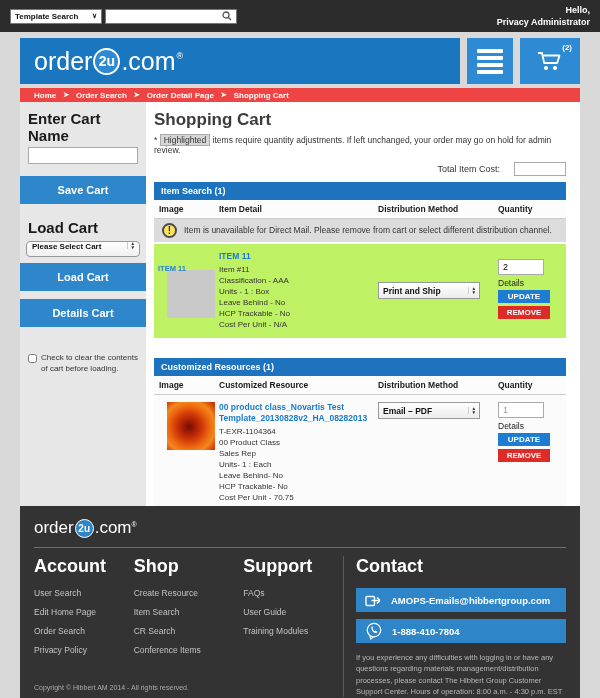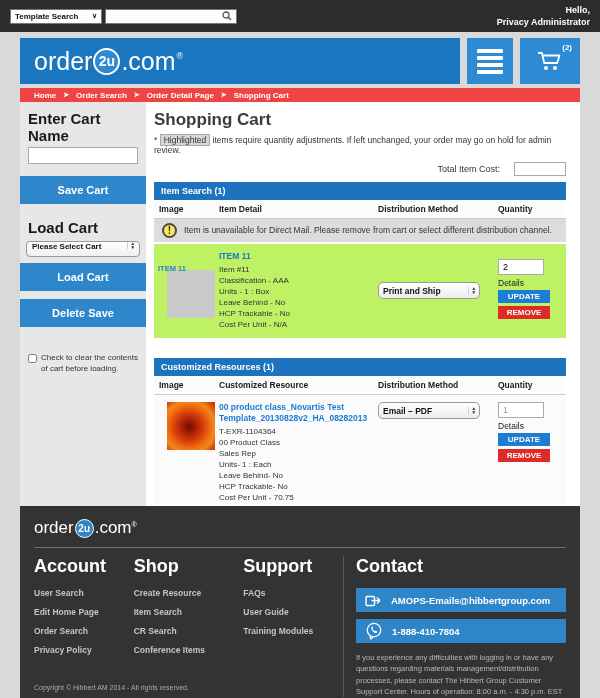--- a/index.html
+++ b/index.html
@@ -72,40 +72,40 @@
   .row.plain { background:#fbfbfb; }
   .imgcell { position:relative; }
   .alt-txt { position:absolute; top:2px; left:4px; color:#2a7fd0; font-size:7.5px; font-weight:bold; }
   .ph { width:48px; height:48px; background:#c9c9c9; margin:8px 0 0 8px; }
   .flower { width:48px; height:48px; margin:2px 0 0 8px; cursor:pointer;
     background: radial-gradient(circle at 46% 52%, #6e0e04 0%, #a81d06 18%, #d23c08 38%, #ef6a10 58%, #f2881e 72%, #d8440c 88%, #b82e08 100%); }
   .it-title { color:#1a7ad1; font-weight:bold; font-size:8.5px; line-height:1.3; cursor:pointer; margin-top:2px; }
   .d-line { color:#333; line-height:11px; }
   .d-lines { margin-top:2px; }
 
-  .dist-sel { width:102px; height:17px; margin-top:2px; background:linear-gradient(#fff,#ececec); border:1px solid #999; border-radius:5px; display:flex; align-items:center; justify-content:space-between; padding:0 4px; font-size:8.5px; font-weight:bold; color:#111; cursor:pointer; }
+  .dist-sel { width:102px; height:17px; margin-top:2px; background:linear-gradient(#fff,#ececec); border:1px solid #999; border-radius:0; display:flex; align-items:center; justify-content:space-between; padding:0 4px; font-size:8.5px; font-weight:bold; color:#111; cursor:pointer; }
 
   .qty-in { width:46px; height:16px; border:1px solid #aaa; font-size:9px; padding:0 4px; margin-top:2px; }
   .qty-in.dim { color:#999; }
   .det-link { font-size:8.5px; color:#222; margin:3px 0 2px; cursor:pointer; }
   .abtn { width:52px; text-align:center; color:#fff; font-size:8px; font-weight:bold; padding:2px 0; margin-bottom:3px; cursor:pointer; }
   .upd { background:#1d7dd1; }
   .rem { background:#dd2b27; }
 
   
   .footer { position:relative; background:#333333; height:192px; padding:12px 14px; color:#fff; }
   .f-logo { display:flex; align-items:center; font-size:17px; color:#fff; }
   .f-logo .circ { width:19px; height:19px; border-radius:50%; background:#2e86c9; border:1.5px solid #fff; font-size:10px; font-weight:bold; display:flex; align-items:center; justify-content:center; margin:0 1px; }
   .f-logo sup { font-size:7px; margin-top:-7px; }
   .f-div { border-top:1px solid #6e6e6e; margin:9px 0 8px; }
   .f-cols { display:flex; }
   .f-col { width:100px; }
   .f-col.w2 { width:110px; }
   .f-head { font-size:18px; font-weight:bold; margin-bottom:11px; }
-  .f-link { font-size:8.5px; color:#c4c4c4; margin-bottom:9px; cursor:pointer;font-weight:bold; }
+  .f-link { font-size:8.5px; color:#c4c4c4; margin-bottom:9px; cursor:pointer; }
   .f-contact { flex:1; border-left:1px solid #5a5a5a; padding-left:12px; }
   .c-btn { background:#2e86c9; display:flex; align-items:center; gap:9px; height:24px; padding:0 9px; margin-bottom:7px; font-size:9.5px; font-weight:bold; color:#fff; cursor:pointer; }
   .c-note { font-size:7.5px; color:#b8b8b8; line-height:1.5; margin-top:9px; width:210px; }
   .f-copy { position:absolute; left:14px; bottom:7px; font-size:7px; color:#aaa; }
 </style>
 </head>
 <body>
 
 <div class="topbar">
   <div class="tsel">
@@ -174,21 +174,21 @@
       <div class="s-btn">Save Cart</div>
       <div class="s-label" style="margin-top:11px;">Load Cart</div>
       <div class="s-sel">
         <span>Please Select Cart</span>
         <span class="stepper">
           <span>▴</span>
           <span>▾</span>
         </span>
       </div>
       <div class="s-btn" style="margin-top:6px;">Load Cart</div>
-      <div class="s-btn" style="margin-top:8px;">Delete Save</div>
+      <div class="s-btn" style="margin-top:8px;">Details Cart</div>
       <label class="s-check">
         <input type="checkbox" style="">
         <span>Check to clear the contents of cart before loading.</span>
       </label>
     </div>
 
     <div class="main">
       <div class="pg-title">Shopping Cart</div>
       <div class="note">
         <span>*</span>

